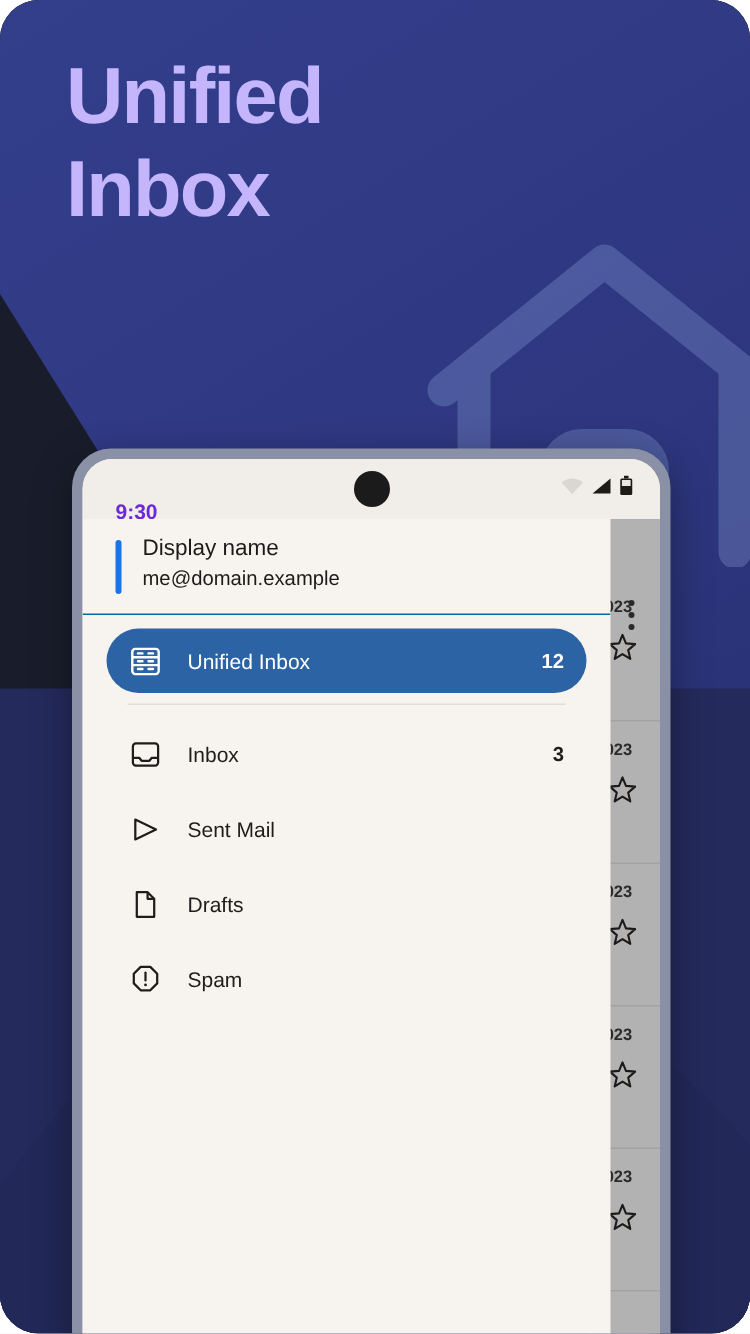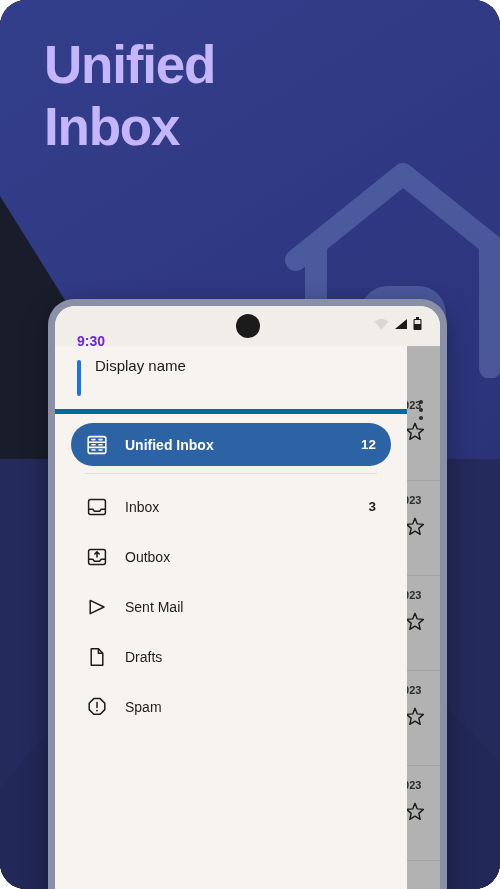--- a/index.html
+++ b/index.html
@@ -109,21 +109,21 @@
   .overflow-dots i{display:block;width:4px;height:4px;border-radius:50%;background:#2a2a2a;}
 
   
   .drawer{
     position:absolute;left:0;top:40px;bottom:0;width:352px;
     background:#f7f4f0;
     overflow:hidden;
   }
   .account{
     position:relative;height:63px;
-    border-bottom:5px solid #0369a1;
+    border-bottom:1px solid #0369a1;
   }
   .account-bar{
     position:absolute;left:22px;top:14px;width:4px;height:36px;
     border-radius:2px;background:#1a73e8;
   }
   .account-name{
     position:absolute;left:40px;top:11px;
     font-size:15px;color:#1c1b1a;
   }
   .account-mail{
@@ -141,21 +141,21 @@
   .nav-item.selected{background:#2c63a4;}
   .nav-ico{
     width:22px;height:22px;flex:0 0 22px;
     display:flex;align-items:center;justify-content:center;
     margin-right:17px;
   }
   .nav-ico svg{display:block;}
   .nav-label{
     font-size:14px;color:#1f1d1b;font-weight:400;
   }
-  .nav-item.selected .nav-label{color:#ffffff;font-weight:700;}
+  .nav-item.selected .nav-label{color:#ffffff;font-weight:400;}
   .nav-count{
     margin-left:auto;font-size:13.5px;color:#1f1d1b;font-weight:700;text-align:center;
   }
   .nav-item.selected .nav-count{color:#ffffff;}
   .divider{
     height:1px;background:#e1ddd8;margin:5px 14px 11px 14px;
   }
 </style>
 </head>
 <body>
@@ -255,20 +255,21 @@
               </svg>
           </span>
         </div>
       </div>
 
       <div class="drawer">
 
         <div class="account">
           <div class="account-bar"></div>
           <div class="account-name">Display name</div>
+          <div class="account-mail">me@domain.example</div>
         </div>
 
         <div class="nav">
 
           <div class="nav-item selected">
             <span class="nav-ico">
               <svg width="20" height="20" viewBox="0 0 20 20" fill="none">
                 <rect x="1.2" y="1.6" width="17.6" height="16.8" rx="2" stroke="#fff" stroke-width="1.6"></rect>
                 <path d="M1.2 7.2h17.6M1.2 12.4h17.6" stroke="#fff" stroke-width="1.6"></path>
                 <path d="M5 4.6h3M12 4.6h3M5 9.8h3M12 9.8h3M5 15h3M12 15h3" stroke="#fff" stroke-width="1.6" stroke-linecap="round"></path>
@@ -284,31 +285,20 @@
             <span class="nav-ico">
               <svg width="20" height="20" viewBox="0 0 20 20" fill="none">
                 <rect x="1.6" y="2.6" width="16.8" height="14.8" rx="2" stroke="#1f1d1b" stroke-width="1.5"></rect>
                 <path d="M1.6 12.2h4.2l1.6 2h5.2l1.6-2h4.2" stroke="#1f1d1b" stroke-width="1.5" stroke-linejoin="round"></path>
               </svg>
             </span>
             <span class="nav-label">Inbox</span>
             <span class="nav-count">3</span>
           </div>
 
-          <div class="nav-item">
-            <span class="nav-ico">
-              <svg width="20" height="20" viewBox="0 0 20 20" fill="none">
-                <rect x="1.6" y="2.6" width="16.8" height="14.8" rx="2" stroke="#1f1d1b" stroke-width="1.5"></rect>
-                <path d="M1.6 12.2h4.2l1.6 2h5.2l1.6-2h4.2" stroke="#1f1d1b" stroke-width="1.5" stroke-linejoin="round"></path>
-                <path d="M10 10V4.8M10 4.8 7.8 7M10 4.8 12.2 7" stroke="#1f1d1b" stroke-width="1.5" stroke-linecap="round" stroke-linejoin="round"></path>
-              </svg>
-            </span>
-            <span class="nav-label">Outbox</span>
-            <span class="nav-count"></span>
-          </div>
 
 
           <div class="nav-item">
             <span class="nav-ico">
               <svg width="20" height="20" viewBox="0 0 20 20" fill="none">
                 <path d="M3.2 3.4 17 10 3.2 16.6z" stroke="#1f1d1b" stroke-width="1.5" stroke-linejoin="round"></path>
               </svg>
             </span>
             <span class="nav-label">Sent Mail</span>
             <span class="nav-count"></span>

